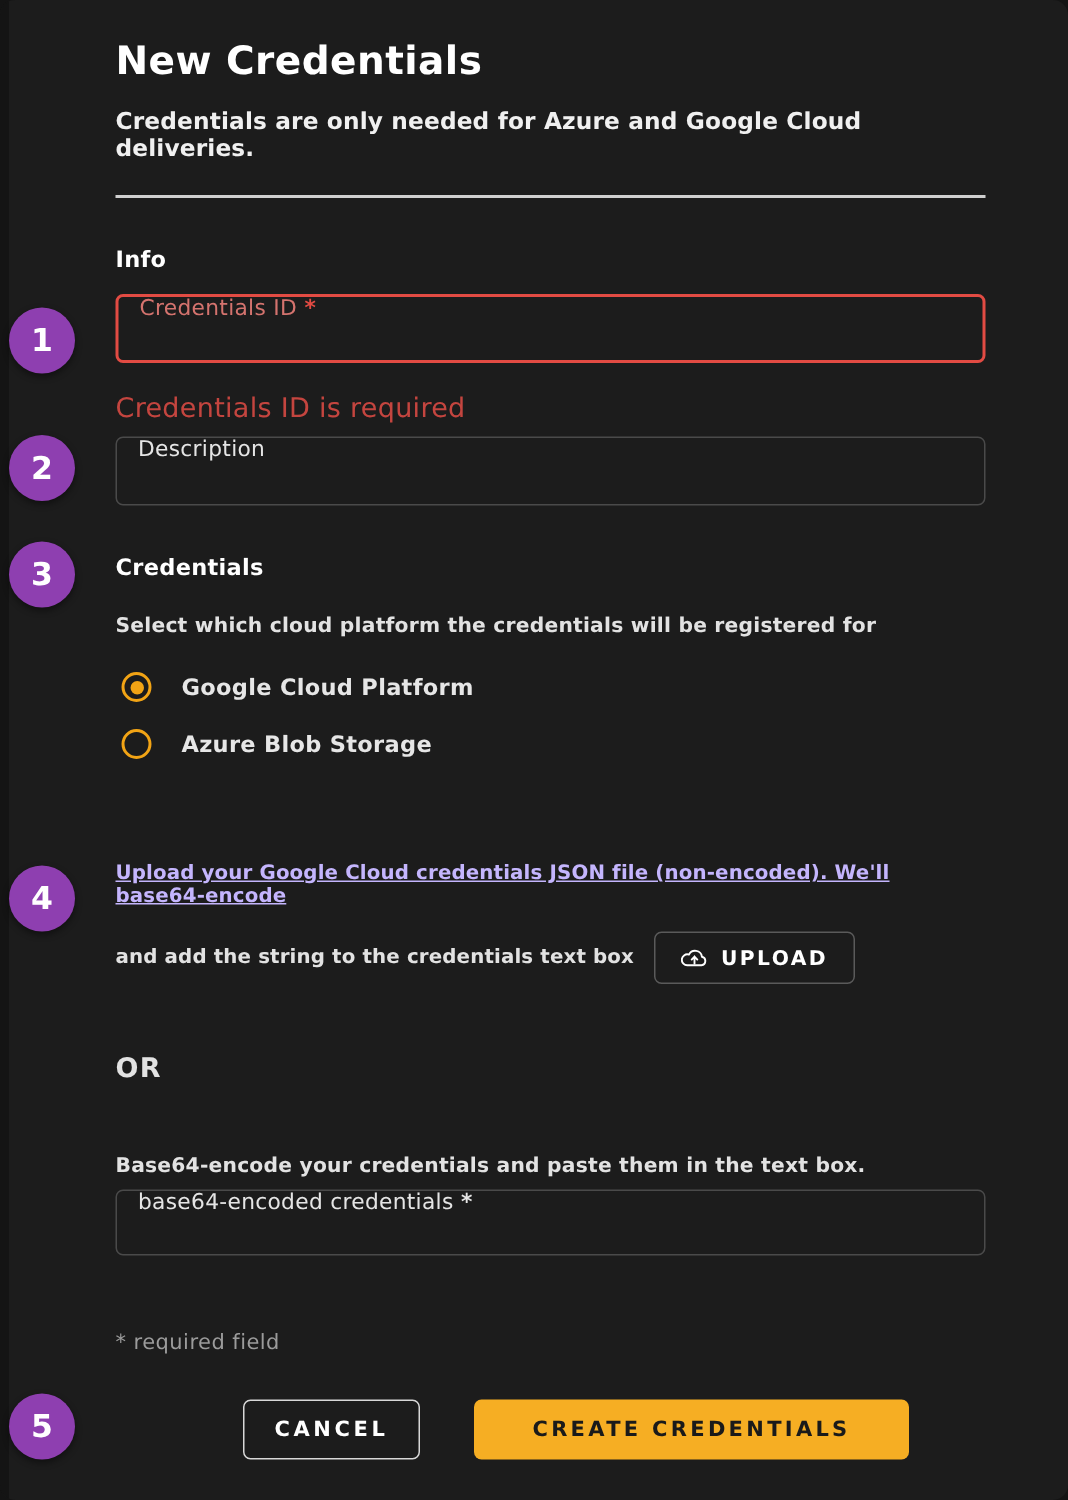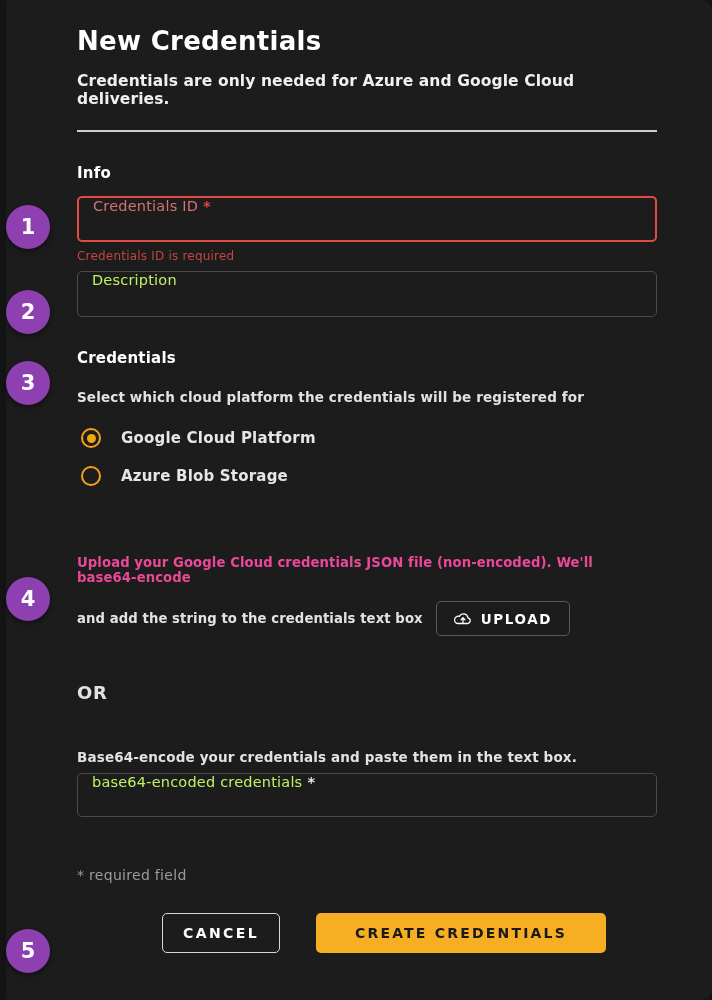--- a/index.html
+++ b/index.html
@@ -102,27 +102,27 @@
   }
   .field.error {
     border: 2px solid #e24b43;
     margin-top: 14px;
   }
   .field.error .ph { color: #d4736e; }
   .field.normal {
     border: 1.5px solid #4a4a4a;
     margin-top: 8px;
   }
-  .field.normal .ph { color: #bef264; }
+  .field.normal .ph { color: #e5e5e5; }
   .ph { letter-spacing: 0.2px; }
   .req-star-red { color: #e24b43; font-weight: 700; margin-left: 5px; }
   .req-star-light { color: #e6e6e6; font-weight: 700; margin-left: 5px; }
   .error-msg {
-    margin-top: 7px;
-    font-size: 12px;
+    margin-top: 20px;
+    font-size: 18px;
     color: #c4453f;
     letter-spacing: 0.2px;
   }
 
   .sub-label {
     font-size: 13.5px;
     font-weight: 700;
     color: #e2e2e2;
     letter-spacing: 0.15px;
   }
@@ -158,22 +158,23 @@
     font-weight: 700;
     color: #e6e6e6;
     letter-spacing: 0.2px;
   }
 
   
   .upload-block { margin-top: 60px; }
   .upload-line1 {
     font-size: 13.2px;
     font-weight: 700;
-    color: #ec4899;
+    color: #c4b5fd;
     letter-spacing: 0.1px;
+    text-decoration: underline;
   }
   .upload-line2 {
     display: flex;
     align-items: center;
     margin-top: 16px;
   }
   .upload-line2 .txt {
     font-size: 13.2px;
     font-weight: 700;
     color: #e2e2e2;

